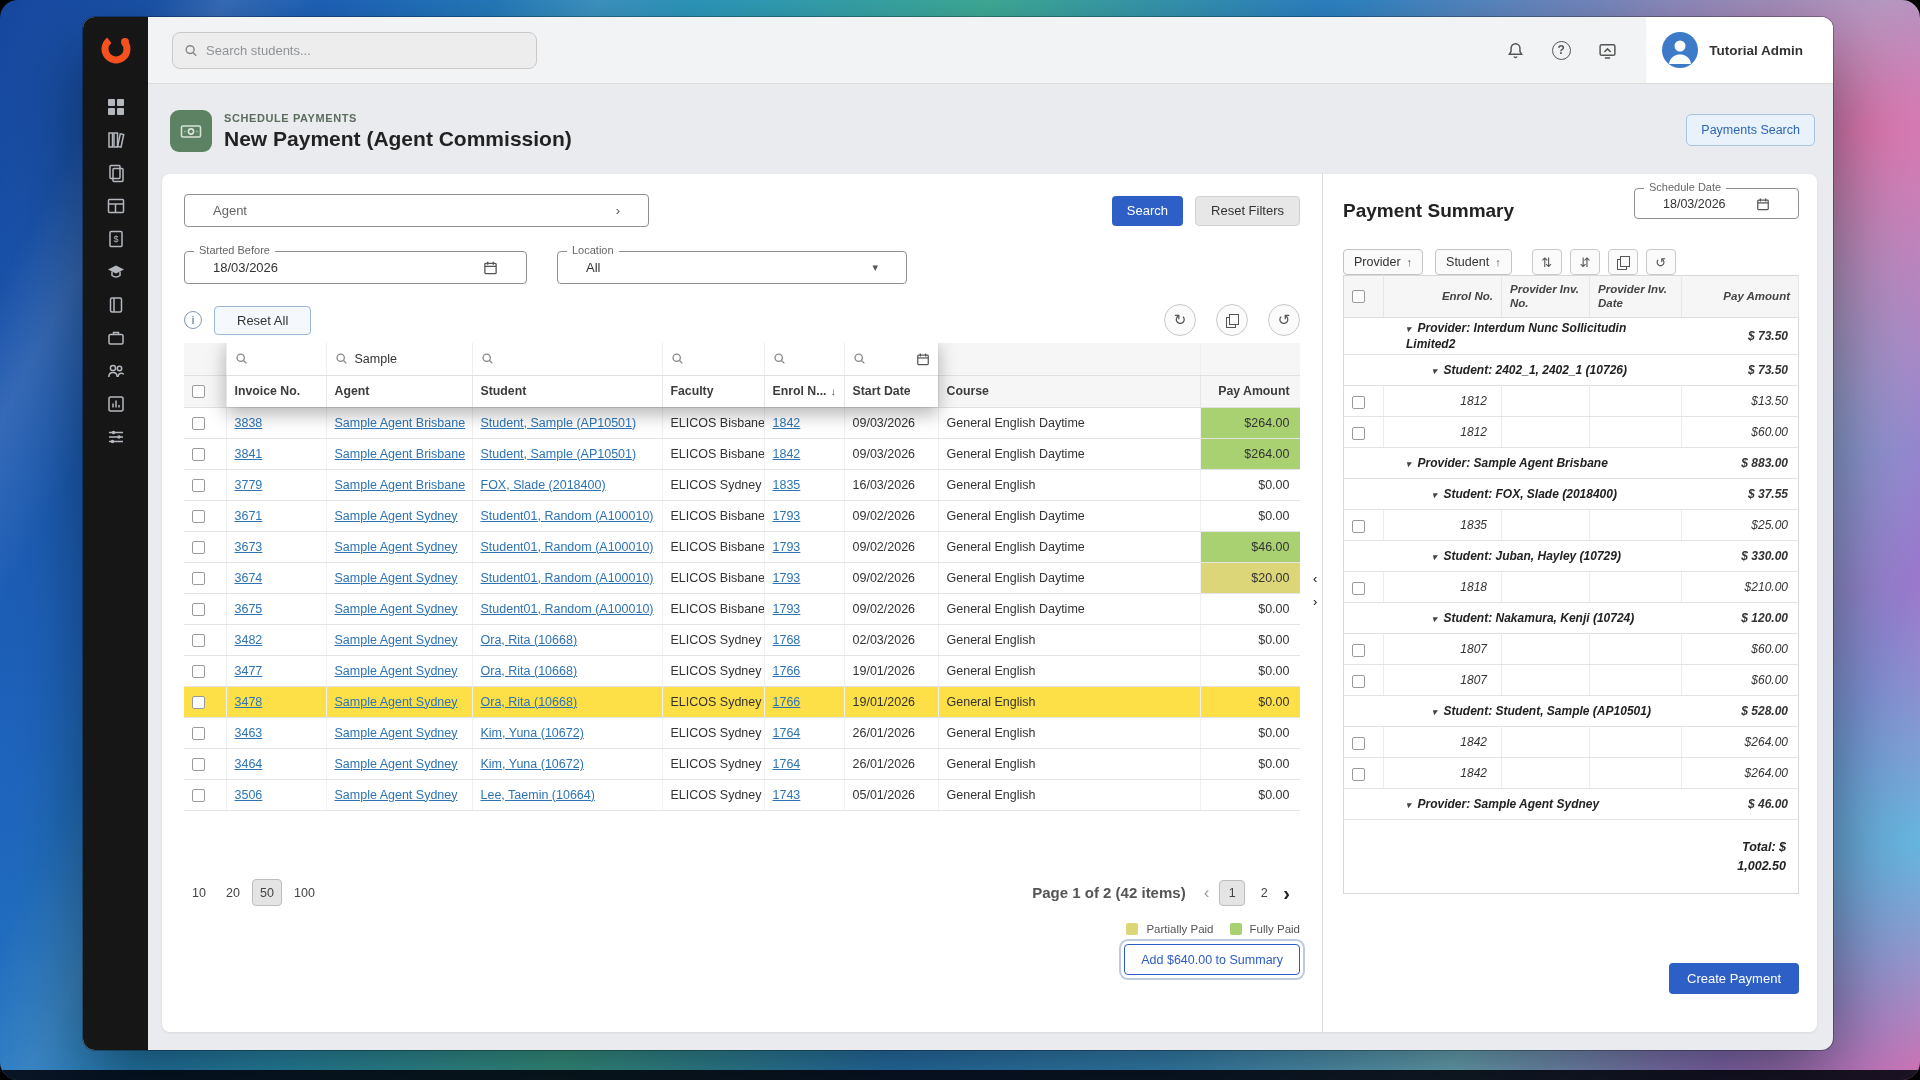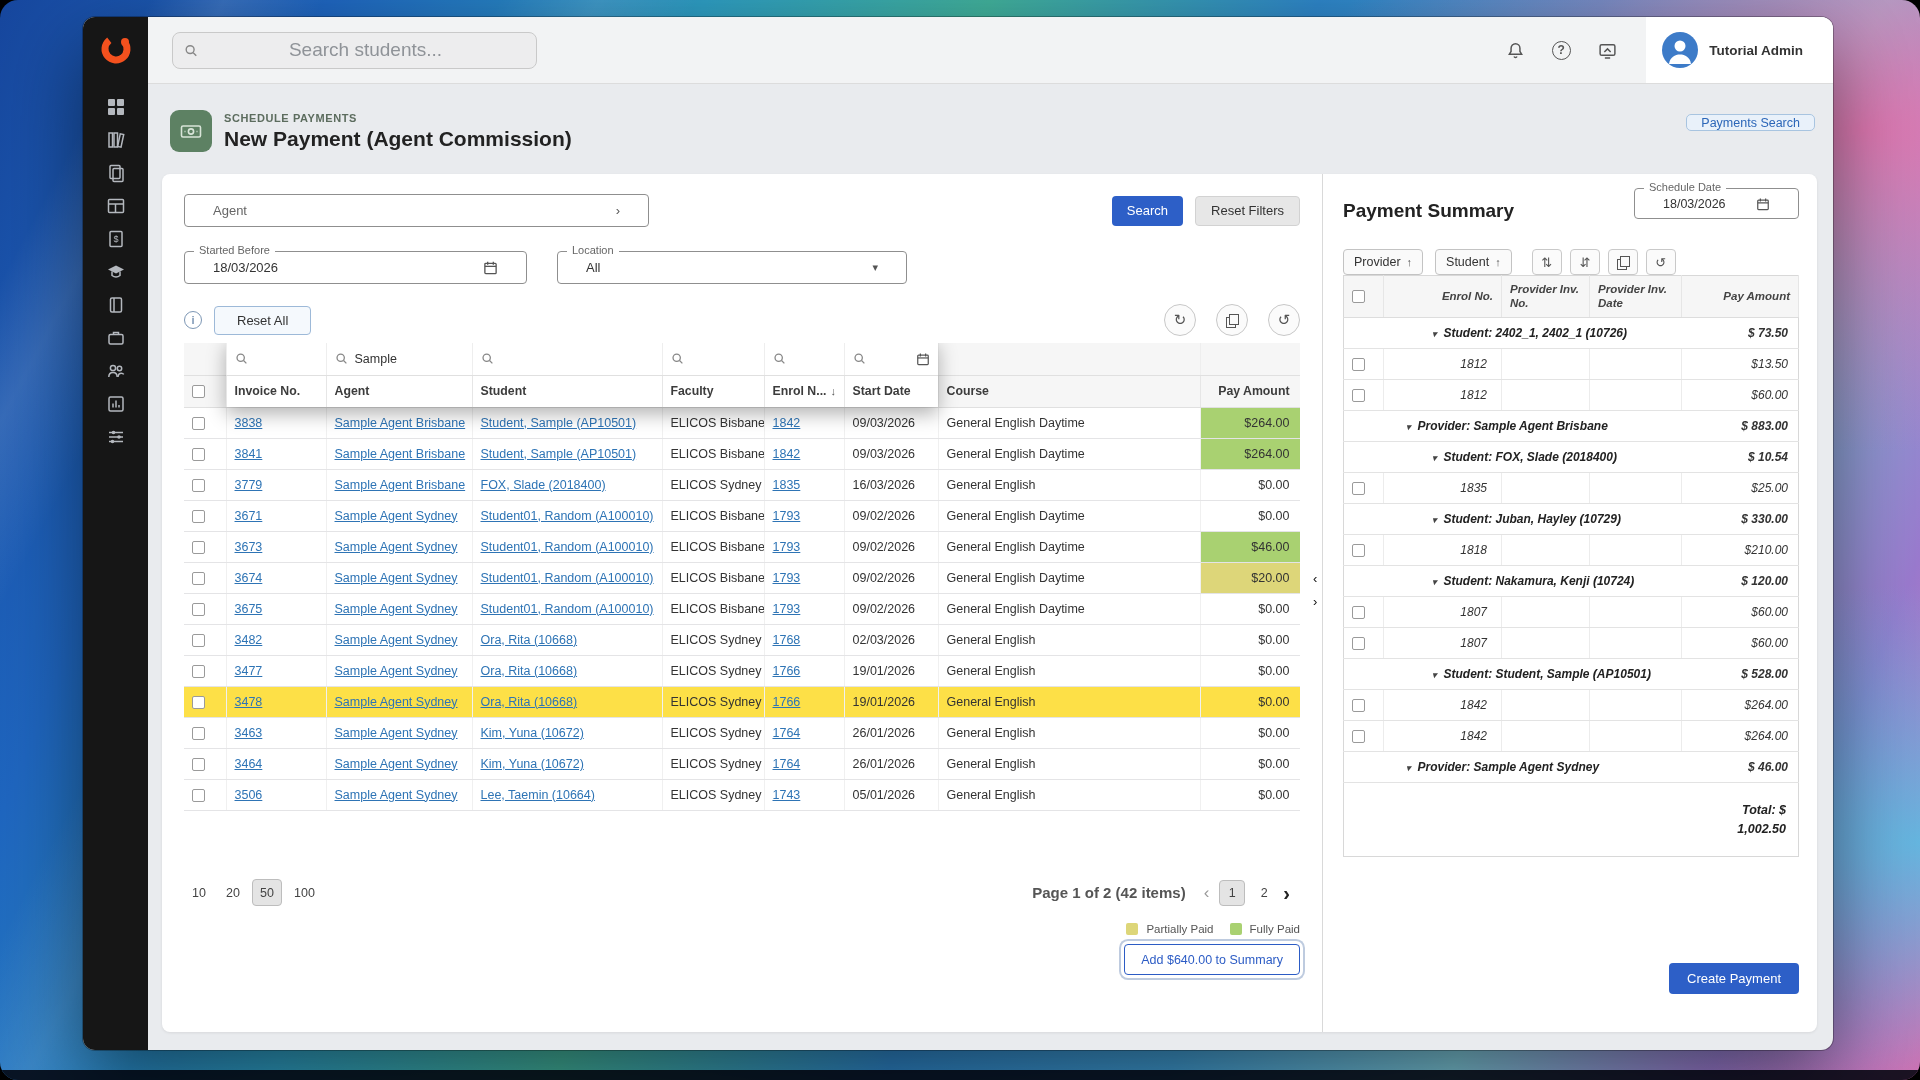--- a/index.html
+++ b/index.html
@@ -26,37 +26,37 @@
   .logo { width:38px; height:38px; border-radius:50%; display:flex; align-items:center; justify-content:center; margin-bottom:22px; cursor:pointer; }
   .navic { width:40px; height:33px; display:flex; align-items:center; justify-content:center; cursor:pointer; border-radius:6px; }
   .navic svg { stroke:#b4b8be; fill:none; stroke-width:1.5; }
   .navic svg .f { fill:#b4b8be; stroke:none; }
 
   
   .main { flex:1; display:flex; flex-direction:column; min-width:0; }
 
   .topbar { height:67px; background:#f2f3f4; border-bottom:1px solid #dcdcdc; display:flex; align-items:center; padding-left:24px; flex:0 0 67px; }
   .searchbox { width:365px; height:37px; border:1px solid #c9c9c9; background:#ededee; border-radius:8px; display:flex; align-items:center; padding:0 11px; gap:8px; }
-  .searchbox input { border:none; outline:none; background:transparent; font-size:19px; color:#444; width:100%; font-family:"Liberation Sans",sans-serif;text-align:center; }
+  .searchbox input { border:none; outline:none; background:transparent; font-size:13px; color:#444; width:100%; font-family:"Liberation Sans",sans-serif; }
   .searchbox input::placeholder { color:#8f9398; }
   .top-spacer { flex:1; }
   .topic { width:34px; height:34px; display:flex; align-items:center; justify-content:center; cursor:pointer; margin-right:12px; color:#555; }
   .help-circ { width:19px; height:19px; border:1.6px solid #555; border-radius:50%; font-size:12px; font-weight:bold; color:#555; display:flex; align-items:center; justify-content:center; }
   .user-area { background:#fff; height:100%; display:flex; align-items:center; gap:11px; padding:0 30px 0 16px; margin-left:10px; }
   .avatar { width:36px; height:36px; border-radius:50%; background:#3d7bc8; display:flex; align-items:flex-end; justify-content:center; overflow:hidden; }
   .user-name { font-size:13.5px; font-weight:bold; color:#333; }
 
   .content { flex:1; position:relative; padding:0 16px 0 14px; }
 
   
   .page-head { display:flex; gap:12px; margin:26px 0 0 8px; align-items:flex-start; }
   .ph-icon { width:42px; height:42px; border-radius:9px; background:#5d8163; display:flex; align-items:center; justify-content:center; }
   .ph-kicker { font-size:11px; letter-spacing:.6px; color:#5c6c5e; font-weight:bold; margin-top:2px; }
   .ph-title { font-size:21px; font-weight:bold; color:#222; margin-top:3px; }
-  .pay-search-btn { position:absolute; right:18px; top:30px; height:17px; padding:0 14px; background:#e9f1fa; border:1px solid #a8c4e0; color:#2c66b8; font-size:12.5px; border-radius:5px; cursor:pointer; }
+  .pay-search-btn { position:absolute; right:18px; top:30px; height:32px; padding:0 14px; background:#e9f1fa; border:1px solid #a8c4e0; color:#2c66b8; font-size:12.5px; border-radius:5px; cursor:pointer; }
 
   
   .card { position:absolute; left:14px; right:16px; top:90px; bottom:18px; background:#fff; border-radius:8px; display:flex; box-shadow:0 1px 3px rgba(0,0,0,.08); }
   .left-panel { width:1160px; flex:0 0 1160px; padding:20px 22px 0; position:relative; }
   .right-panel { flex:1; border-left:1px solid #d9d9d9; padding:18px 20px 0; position:relative; }
   .divider-handles { position:absolute; left:1151px; top:398px; display:flex; flex-direction:column; gap:10px; z-index:5; color:#111; font-size:13px; line-height:1; cursor:pointer; }
 
   
   .frow { display:flex; align-items:center; }
   .ffield { position:relative; border:1px solid #8f8f8f; border-radius:4px; height:33px; background:#fff; display:flex; align-items:center; padding:0 28px; font-size:13px; color:#333; }
@@ -641,20 +641,24 @@
               <thead>
                 <tr>
                   <th><span class="cb"></span></th>
                   <th class="r">Enrol No.</th>
                   <th>Provider Inv. No.</th>
                   <th>Provider Inv. Date</th>
                   <th class="r">Pay Amount</th>
                 </tr>
               </thead>
               <tbody>
+                  <tr class="grp group1">
+                    <td colspan="4" class="glabel"><span class="caret">▾</span>Provider: Interdum Nunc Sollicitudin Limited2</td>
+                    <td class="s4 samt gamt">$ 73.50</td>
+                  </tr>
                   <tr class="grp group2">
                     <td colspan="4" class="glabel"><span class="caret">▾</span>Student: 2402_1, 2402_1 (10726)</td>
                     <td class="s4 samt gamt">$ 73.50</td>
                   </tr>
                   <tr>
                     <td class="s0"><span class="cb"></span></td>
                     <td class="s1">1812</td>
                     <td class="s2"></td>
                     <td class="s3"></td>
                     <td class="s4 samt">$13.50</td>
@@ -665,21 +669,21 @@
                     <td class="s2"></td>
                     <td class="s3"></td>
                     <td class="s4 samt">$60.00</td>
                   </tr>
                   <tr class="grp group1">
                     <td colspan="4" class="glabel"><span class="caret">▾</span>Provider: Sample Agent Brisbane</td>
                     <td class="s4 samt gamt">$ 883.00</td>
                   </tr>
                   <tr class="grp group2">
                     <td colspan="4" class="glabel"><span class="caret">▾</span>Student: FOX, Slade (2018400)</td>
-                    <td class="s4 samt gamt">$ 10.54</td>
+                    <td class="s4 samt gamt">$ 37.55</td>
                   </tr>
                   <tr>
                     <td class="s0"><span class="cb"></span></td>
                     <td class="s1">1835</td>
                     <td class="s2"></td>
                     <td class="s3"></td>
                     <td class="s4 samt">$25.00</td>
                   </tr>
                   <tr class="grp group2">
                     <td colspan="4" class="glabel"><span class="caret">▾</span>Student: Juban, Hayley (10729)</td>

